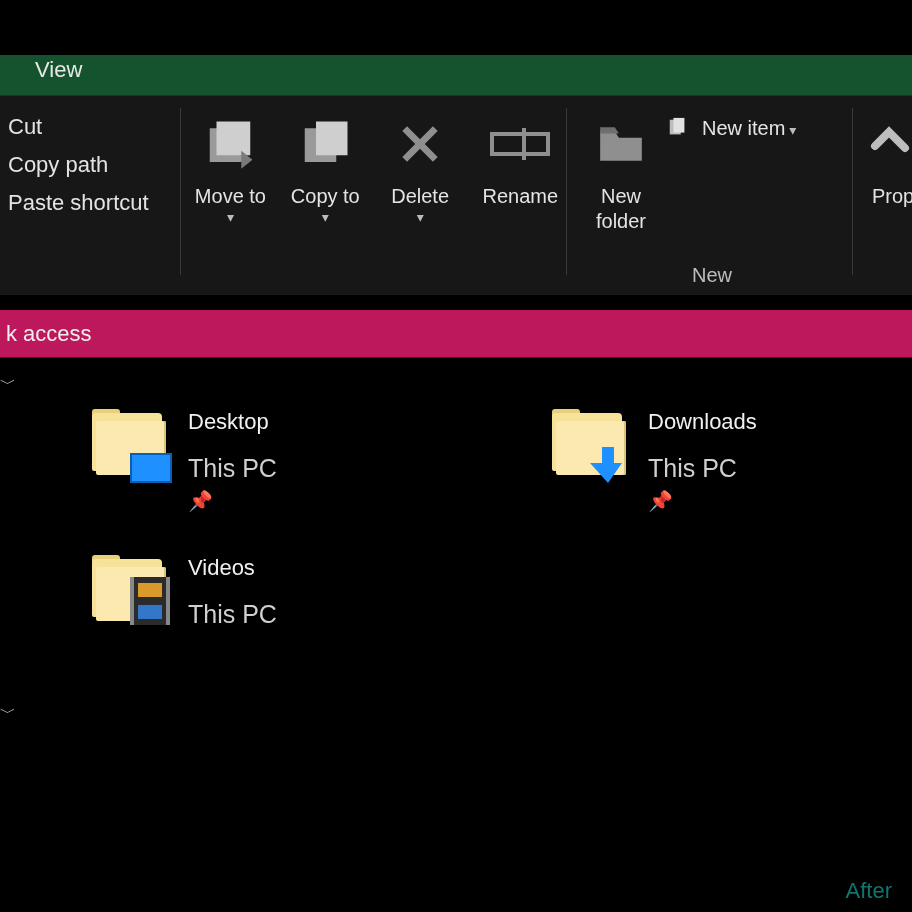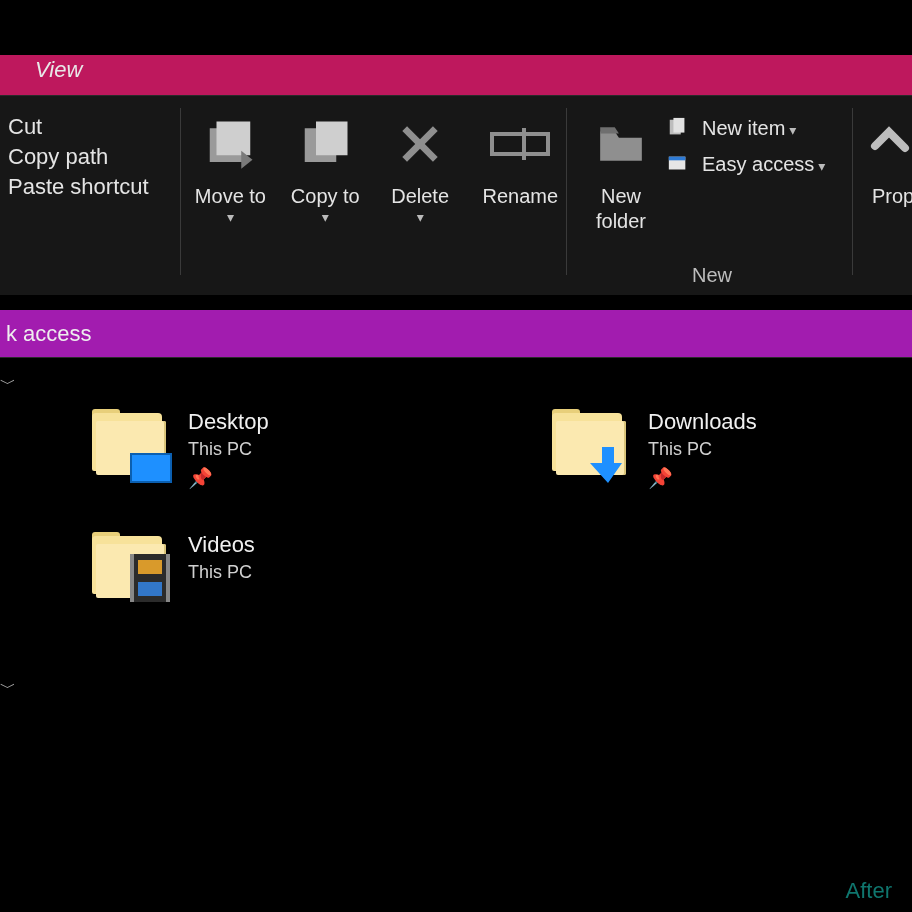--- a/index.html
+++ b/index.html
@@ -11,22 +11,21 @@
     color: #d8d8d8;
     overflow: hidden;
     position: relative;
   }
   .tabbar {
     position: absolute;
     top: 55px;
     left: 0;
     right: 0;
     height: 40px;
-    background: #be185d;
-    font-style: italic;
+    background: #14532d;
   }
   .tab {
     position: absolute;
     left: 35px;
     top: 2px;
     font-size: 22px;
     color: #e8e8e8;
   }
   .ribbon {
     position: absolute;
@@ -61,21 +60,21 @@
     top: 12px;
     bottom: 20px;
     width: 1px;
     background: #3a3a3a;
   }
   
   .g1 { left: 0; width: 180px; }
   .clip-list {
     display: flex;
     flex-direction: column;
-    gap: 4px;
+    gap: 12px;
     padding-left: 8px;
     padding-top: 0;
     font-size: 22px;
     color: #e4e4e4;
     justify-content: space-between;
   }
   
   .g2 { left: 184px; width: 382px; }
   .btns { display: flex; gap: 14px; }
   .rbtn {
@@ -97,21 +96,21 @@
   .mini .mic { width:28px; height:24px; display:flex; align-items:center; justify-content:center; }
   
   .g4 { left: 858px; width: 70px; }
   
   .addrbar {
     position: absolute;
     top: 310px;
     left: 0;
     right: 0;
     height: 48px;
-    background: #a21caf;
+    background: #be185d;
     display:flex;
     align-items:center;
     padding-left: 6px;
     border-bottom: 1px solid #2a2a2a;
   }
   .addr-text { font-size: 22px; color: #eee; }
 
   
   .content {
     position: absolute;
@@ -140,21 +139,21 @@
   .folder-back { position:absolute; left:2px; top:4px; width:70px; height:58px; background:#f7e29a; border-radius:4px 4px 2px 2px; }
   .folder-tab  { position:absolute; left:2px; top:0;  width:28px; height:12px; background:#e8cf7a; border-radius:3px 3px 0 0; }
   .folder-front{ position:absolute; left:6px; top:12px; width:70px; height:54px; background:#fbe9b0; border-radius:2px; box-shadow:-2px 0 0 #d9c47a inset; }
   .overlay-desk { position:absolute; right:-2px; bottom:-2px; width:42px; height:30px; background:#1e90ff; border:2px solid #0b5fb0; }
   .overlay-down { position:absolute; right:4px; bottom:-4px; }
   .overlay-down svg { width:36px; height:40px; }
   .overlay-vid { position:absolute; right:0; bottom:2px; width:40px; height:48px; background:#2b2b2b; border-left:4px solid #888; border-right:4px solid #888; }
   .overlay-vid::before { content:""; position:absolute; left:4px; right:4px; top:6px; height:14px; background:#d99a2b; }
   .overlay-vid::after  { content:""; position:absolute; left:4px; right:4px; bottom:6px; height:14px; background:#3277c9; }
   .ftext .fname { font-size:22px; color:#f0f0f0; }
-  .ftext .floc  { font-size:18px; color:#d0d0d0; margin-top:4px; }
+  .ftext .floc  { font-size:25px; color:#d0d0d0; margin-top:19px; }
   .ftext .fpin  { font-size:20px; color:#bdbdbd; margin-top:6px; }
   .recent { margin-top: 70px; }
   .footer-hint {
     position:absolute;
     right: 20px;
     bottom: 8px;
     font-size: 22px;
     color: #0f766e;
   }
   svg { display:block; }
@@ -237,29 +236,20 @@
       <div style="display:flex;flex-direction:column;padding-top:2px;justify-content:flex-end;">
         <div class="mini">
           <div class="mic">
             <svg viewBox="0 0 24 24" width="24" height="22">
                 <rect x="3" y="3" width="12" height="16" fill="#bdbdbd"></rect>
                 <rect x="7" y="1" width="12" height="16" fill="#e2e2e2"></rect>
               </svg>
           </div>
           <span class="caret">New item</span>
         </div>
-        <div class="mini">
-          <div class="mic">
-            <svg viewBox="0 0 24 24" width="24" height="22">
-                <rect x="2" y="4" width="18" height="14" fill="#e6e6e6"></rect>
-                <rect x="2" y="4" width="18" height="4" fill="#2e7bd6"></rect>
-              </svg>
-          </div>
-          <span class="caret">Easy access</span>
-        </div>
       </div>
     </div>
     <div class="rg-label">New</div>
   </div>
   <div class="sep" style="left:852px"></div>
 
   <div class="rg g4">
     <div class="rg-body">
       <div class="rbtn" style="width:70px">
         <div class="ic">

